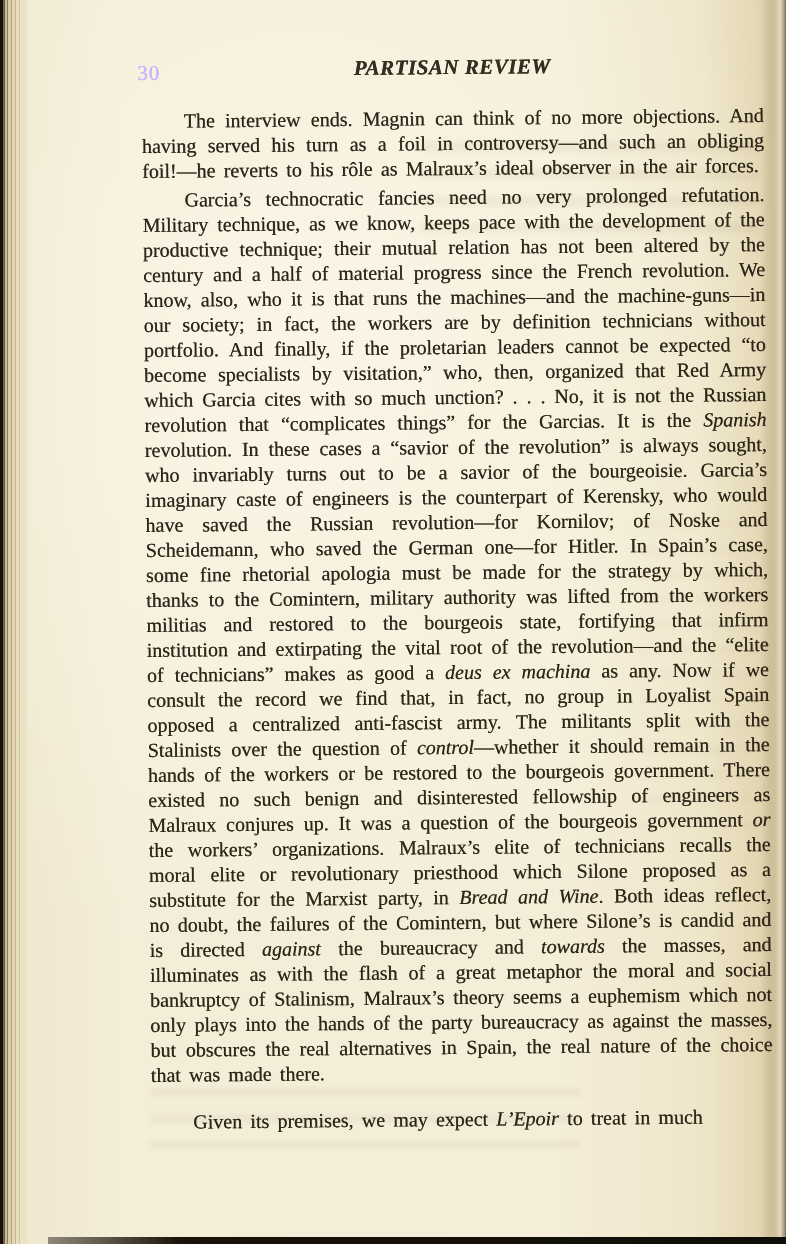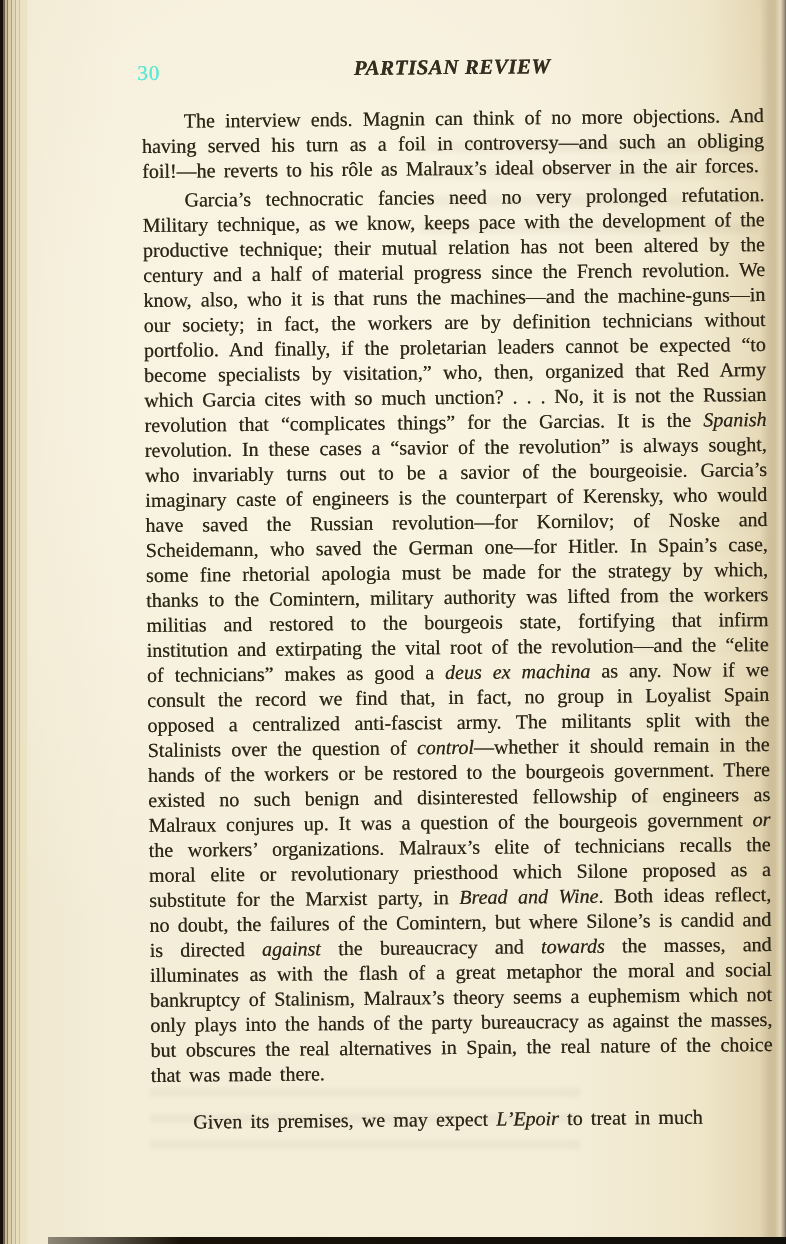--- a/index.html
+++ b/index.html
@@ -110,21 +110,21 @@
     position: relative;
     height: 28px;
     text-align: center;
   }
   .pagenum {
     position: absolute;
     left: -4px;
     top: 3px;
     font-size: 21px;
     letter-spacing: 1px;
-    color: #5eead4;
+    color: #c4b5fd;
     text-shadow: 0.3px 0 0 currentColor;
   }
   .title {
     display: inline-block;
     font-size: 21px;
     font-style: italic;
     font-weight: 700;
     letter-spacing: 0.5px;
     color: #352d20;
     text-shadow: 0.3px 0 0 currentColor;

